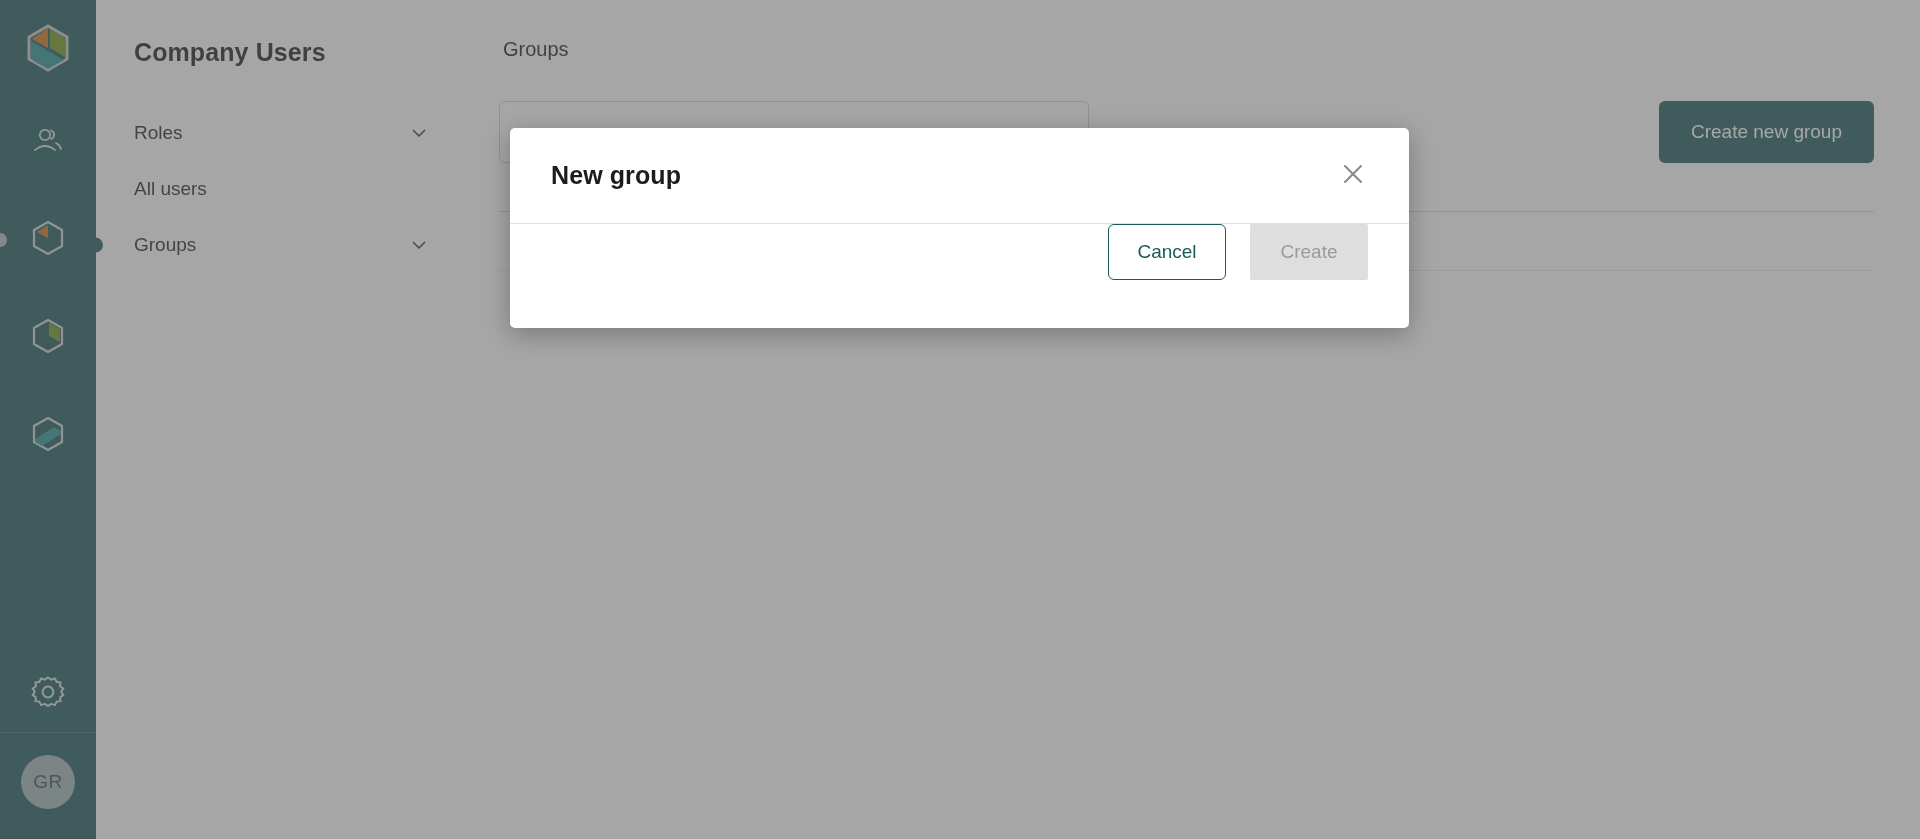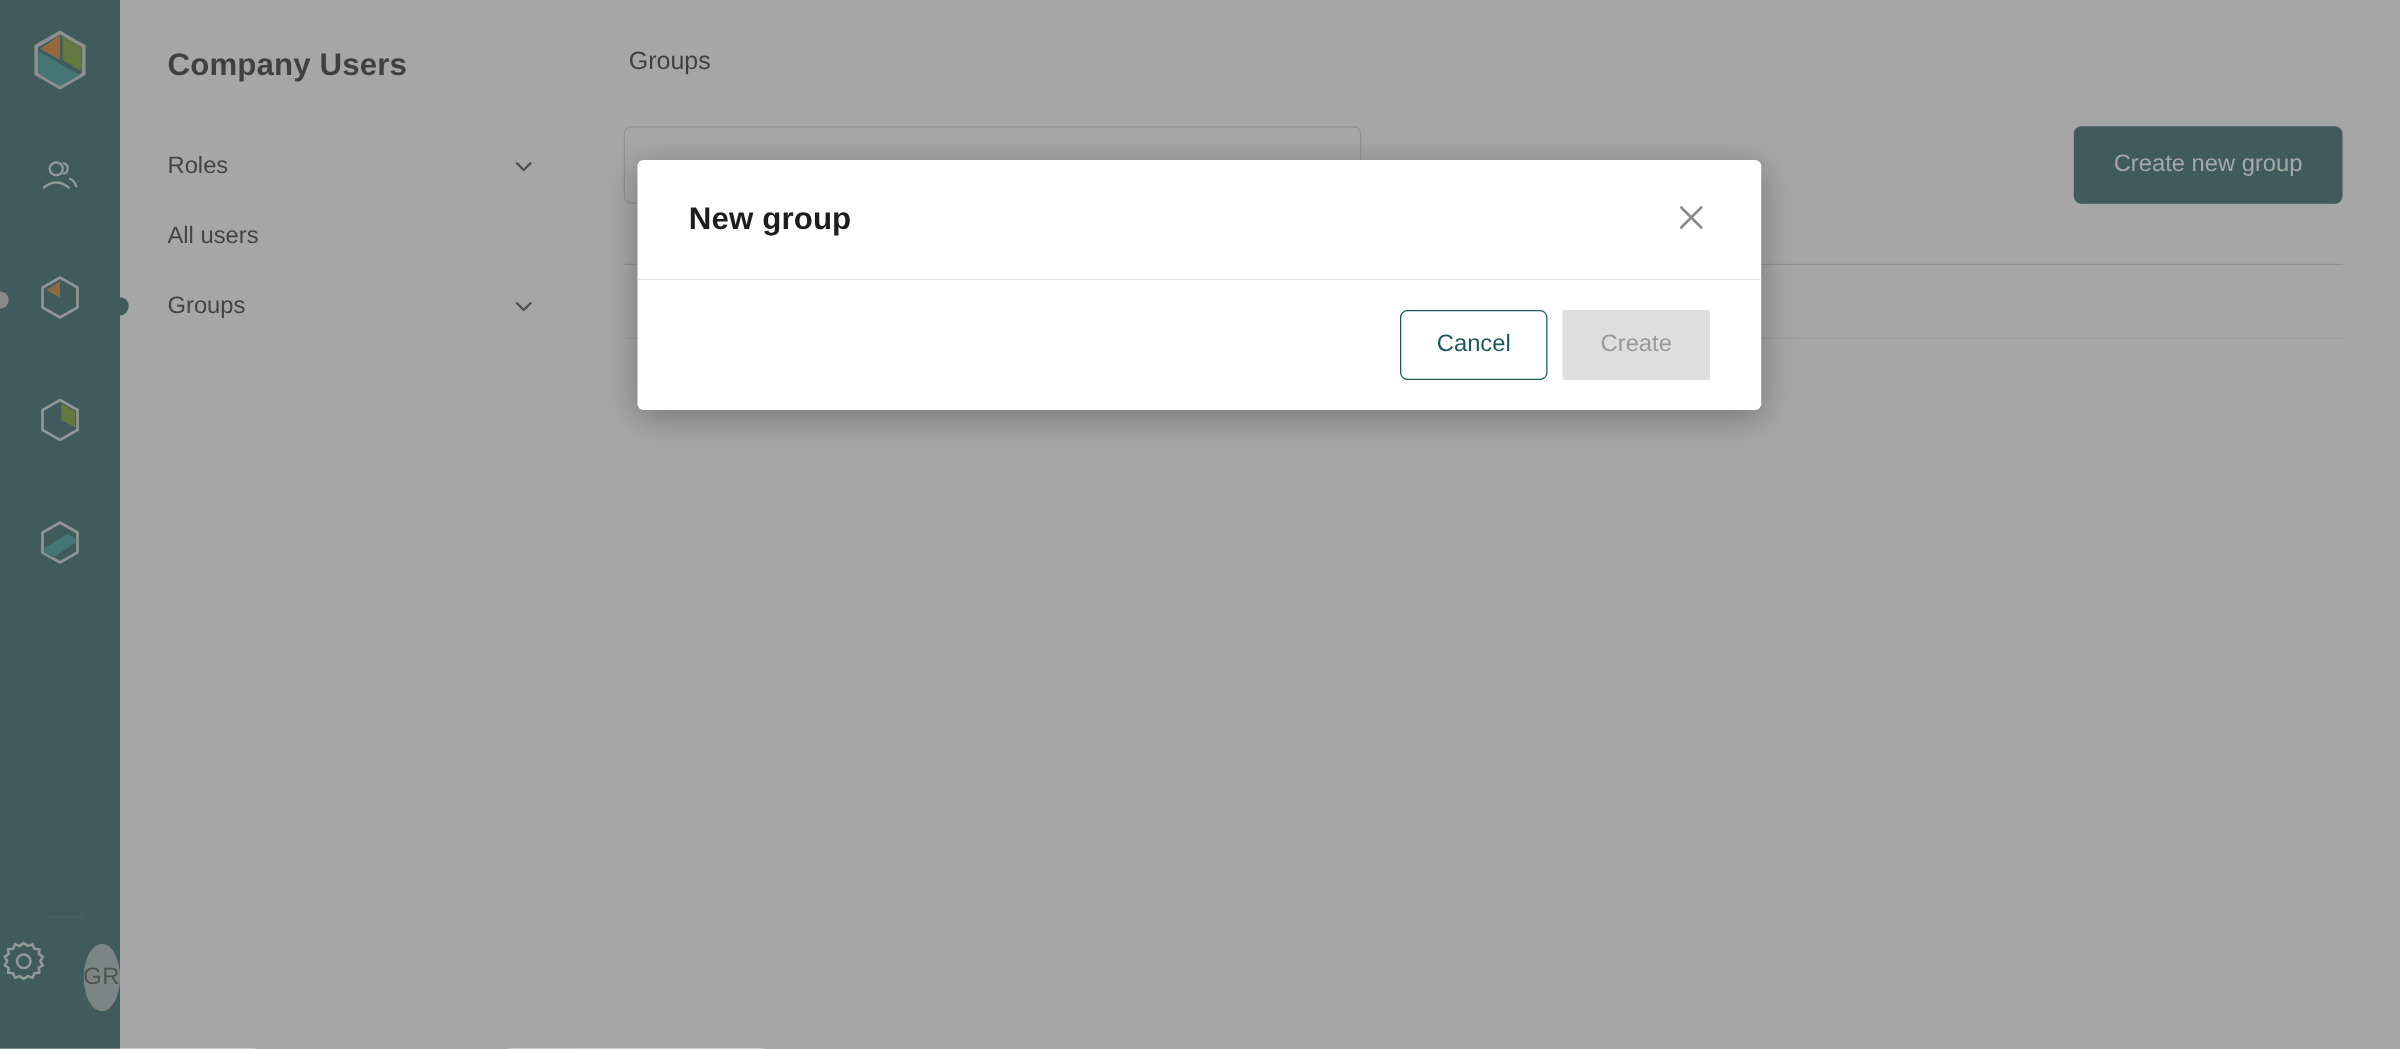--- a/index.html
+++ b/index.html
@@ -60,21 +60,22 @@
     transform: translateY(-50%);
     width: 14px; height: 14px;
     border-radius: 50%;
     background: #bdbdbd;
   }
   .rail-item.active .marker { display: block; }
   .rail-bottom {
     margin-top: auto;
     width: 100%;
     display: flex;
-    align-items: flex-start;
+    flex-direction: column;
+    align-items: center;
   }
   .rail-gear {
     width: 100%;
     height: 76px;
     display: flex; align-items: center; justify-content: center;
     cursor: pointer;
   }
   .rail-divider {
     width: 100%;
     height: 1px;
@@ -280,23 +281,23 @@
   .char-counter {
     width: 816px;
     text-align: right;
     font-size: 17px;
     color: #6f6f6f;
     margin-top: 14px;
   }
   .modal-foot {
     height: 104px;
     display: flex;
-    align-items: center;
+    align-items: flex-start;
     justify-content: flex-end;
-    gap: 12px;
+    gap: 24px;
     padding: 0 41px 0 0;
   }
   .btn-cancel {
     height: 56px;
     min-width: 118px;
     padding: 0 26px;
     border: 1px solid #1b5a5c;
     border-radius: 6px;
     background: #ffffff;
     color: #1b5a5c;

